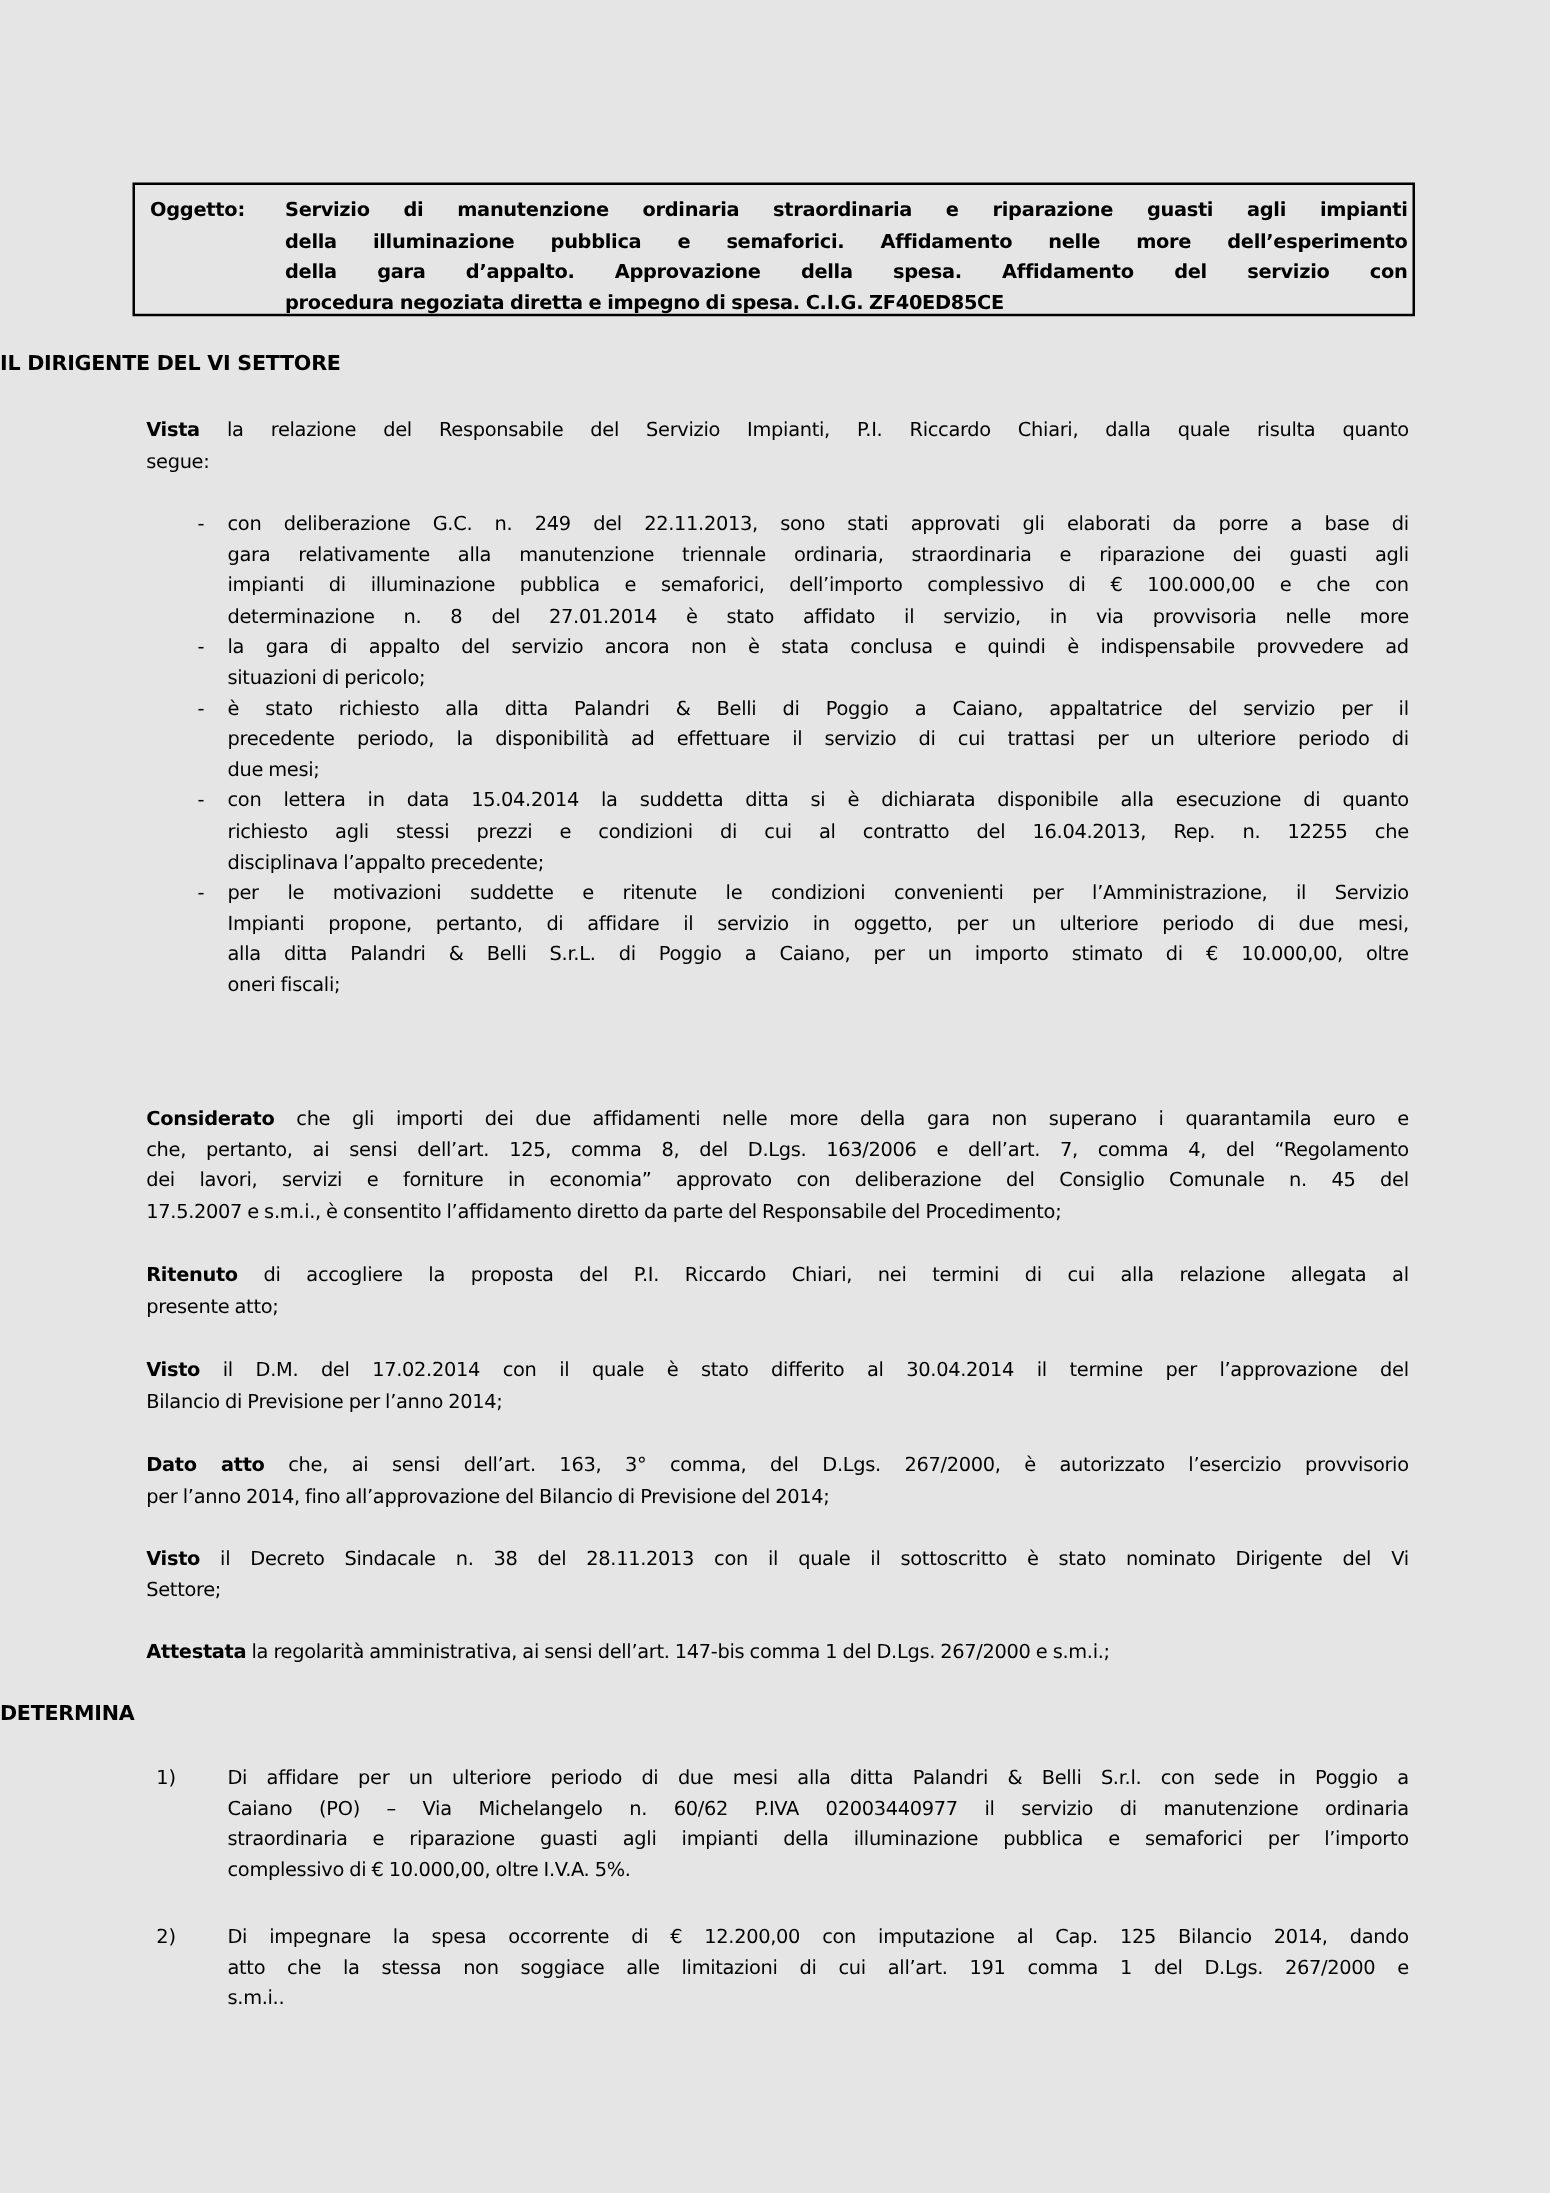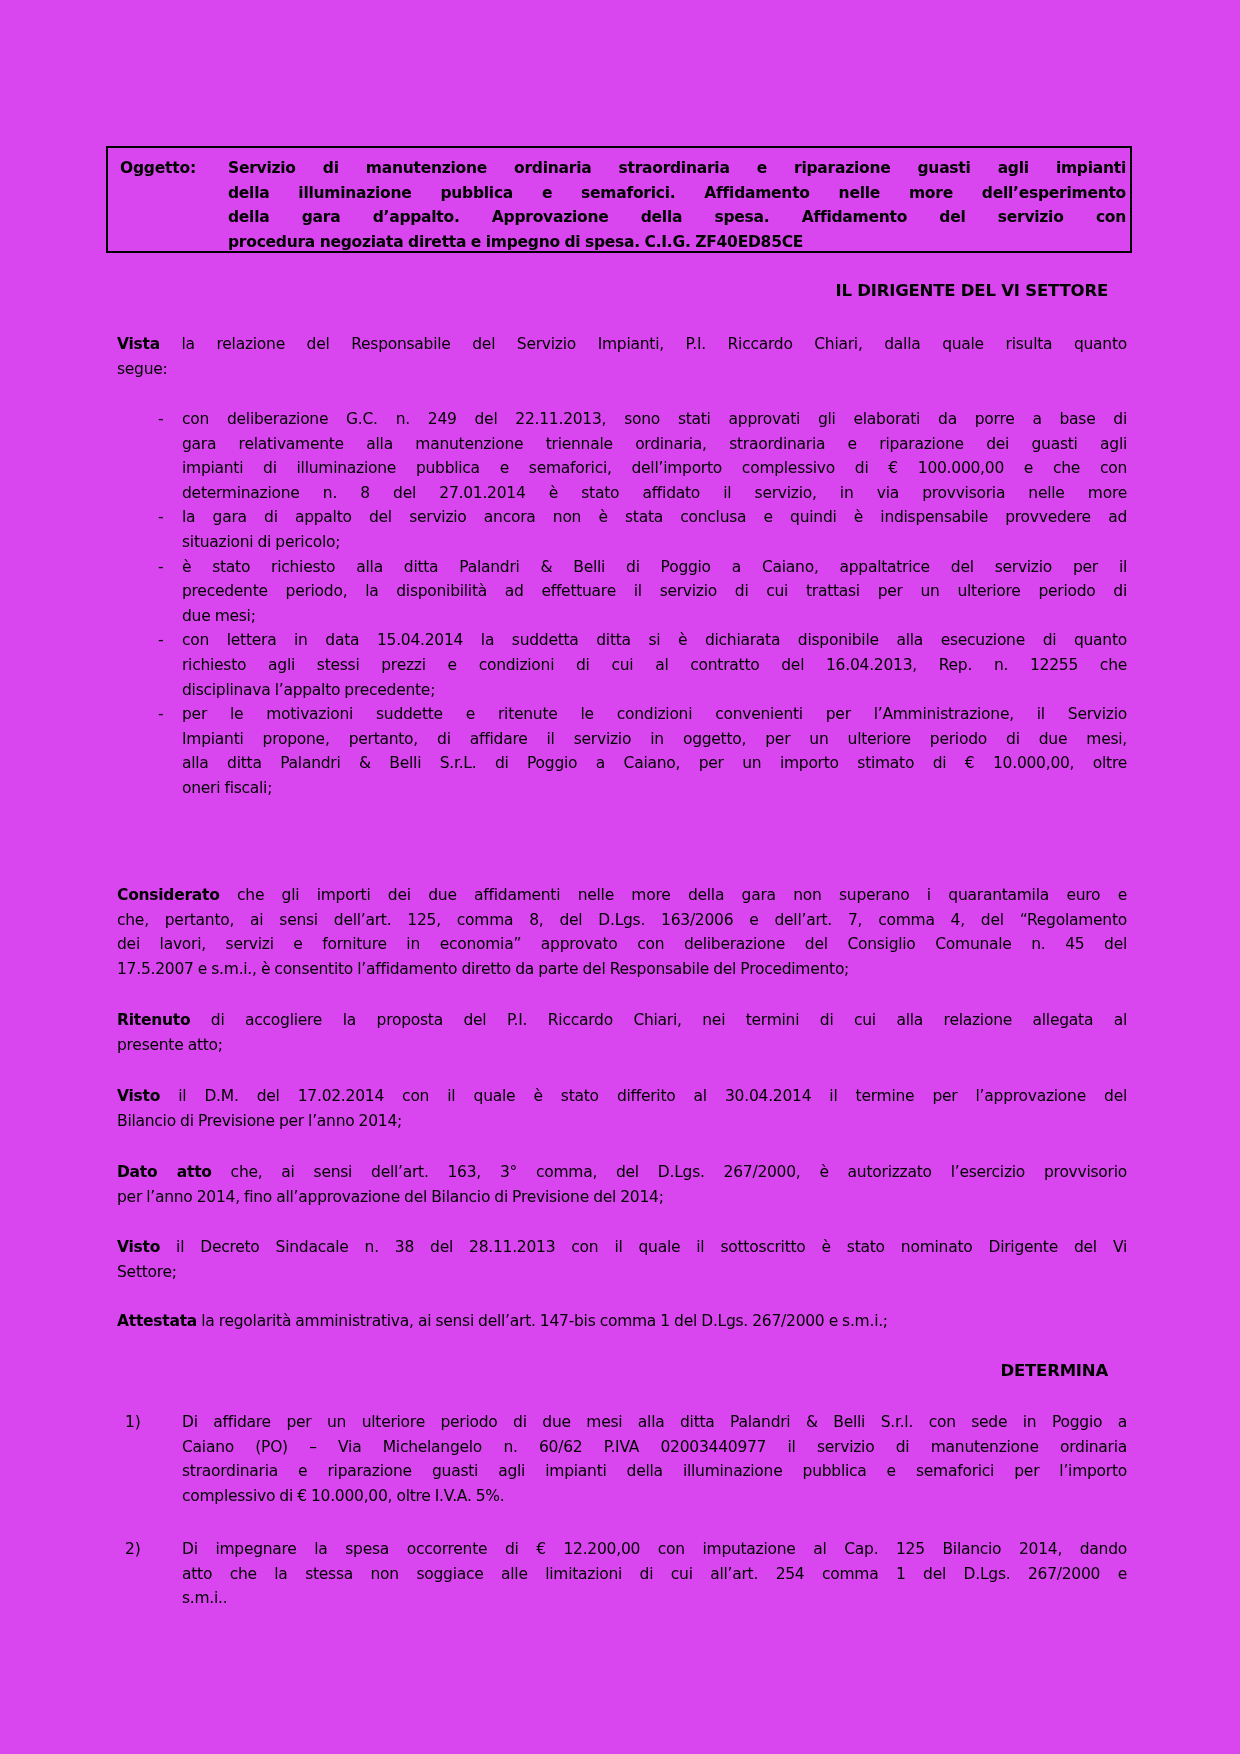--- a/index.html
+++ b/index.html
@@ -13,21 +13,21 @@
       position: relative;
       overflow: hidden;
       color: #000000;
       font-family: "DejaVu Sans", sans-serif;
     }
     .page {
       position: absolute;
       left: 0; top: 0;
       width: 1240px;
       height: 1754px;
-      background: #d946ef;
+      background: #e5e5e5;
     }
     
     .subject-box {
       position: absolute;
       left: 106px;
       top: 146px;
       width: 1026px;
       height: 107px;
       border: 2px solid #000;
       box-sizing: border-box;
@@ -63,21 +63,21 @@
     }
     .subject-lines .line {
       font-weight: bold;
       white-space: normal;
       overflow: hidden;
     }
     .heading {
       position: absolute;
       left: 0;
       width: 1108px;
-      text-align: right;
+      text-align: left;
       font-weight: bold;
       font-size: 16.5px;
       letter-spacing: -0.2px;
     }
     .heading.title { top: 281px; }
     .heading.determina { top: 1361px; }
     .block {
       position: absolute;
       left: 117px;
       width: 1010px;
@@ -225,19 +225,19 @@
         <span class="line last">complessivo di € 10.000,00, oltre I.V.A. 5%.</span>
       </div>
     </div>
   </div>
 
   <div class="bullet-block" style="top:1537px;">
     <div class="bullet">
       <span class="num-marker">2)</span>
       <div class="bullet-text">
         <span class="line">Di impegnare la spesa occorrente di € 12.200,00 con imputazione al Cap. 125 Bilancio 2014, dando</span>
-        <span class="line">atto che la stessa non soggiace alle limitazioni di cui all’art. 254 comma 1 del D.Lgs. 267/2000 e</span>
+        <span class="line">atto che la stessa non soggiace alle limitazioni di cui all’art. 191 comma 1 del D.Lgs. 267/2000 e</span>
         <span class="line last">s.m.i..</span>
       </div>
     </div>
   </div>
 
 </div>
 
 </body></html>

